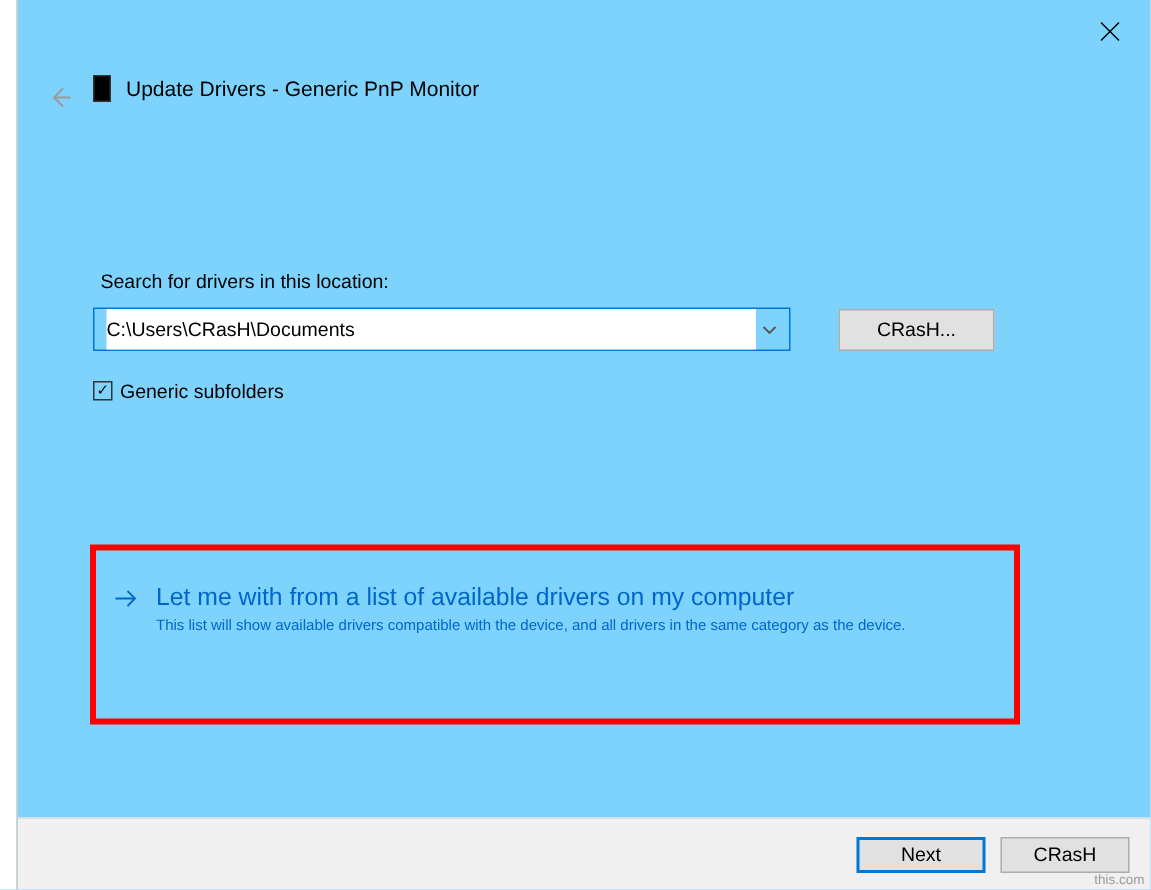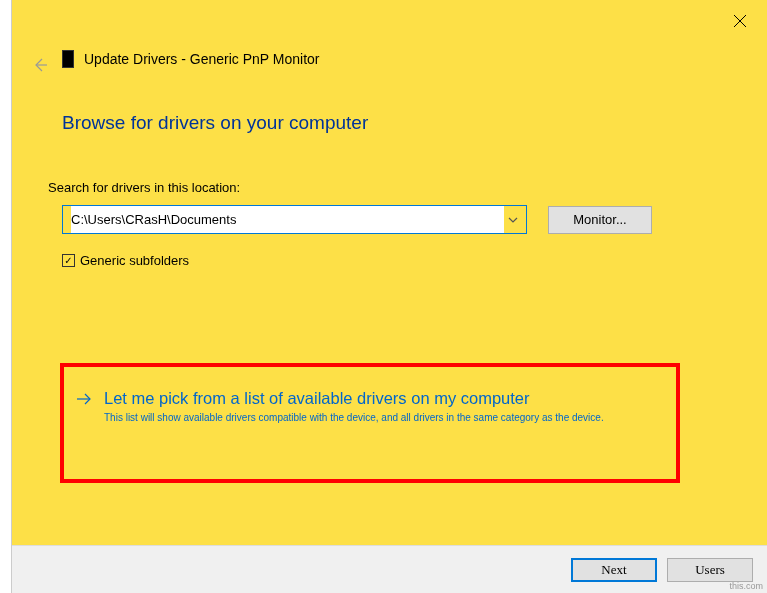--- a/index.html
+++ b/index.html
@@ -12,21 +12,21 @@
       font-size: 13px;
       color: #000;
     }
     .window {
       position: absolute;
       left: 11px;
       top: 0;
       right: 0;
       bottom: 0;
       border-left: 1px solid #ccc;
-      background: #fde047;
+      background: #7dd3fc;
     }
     .close-btn {
       position: absolute;
       top: 14px;
       right: 18px;
       width: 16px;
       height: 16px;
       cursor: pointer;
     }
     .close-btn svg { width: 14px; height: 14px; stroke: #000; stroke-width: 1; }
@@ -59,31 +59,31 @@
     .heading {
       position: absolute;
       left: 50px;
       top: 112px;
       font-size: 19px;
       color: #003399;
       font-weight: 400;
     }
     .search-label {
       position: absolute;
-      left: 36px;
+      left: 55px;
       top: 180px;
       font-size: 13px;
       text-align: right;
     }
     .path-row {
       position: absolute;
       left: 50px;
       top: 205px;
       display: flex;
-      gap: 21px;
+      gap: 32px;
       align-items: center;
     }
     .path-input {
       width: 465px;
       height: 29px;
       border: 1px solid #0078d7;
       padding: 0 22px 0 8px;
       font-size: 13px;
       position: relative;
     }
@@ -174,21 +174,21 @@
       display: flex;
       justify-content: flex-end;
       align-items: center;
       gap: 10px;
       padding-right: 14px;
     }
     .footer button {
       width: 86px;
       height: 24px;
       font-size: 13px;
-      font-family: Liberation Serif, serif;
+      font-family: Liberation Sans, sans-serif;
       background: #e1e1e1;
       border: 1px solid #adadad;
       cursor: pointer;
     }
     .footer button.primary {
       border: 2px solid #0078d7;
       background: #e1e1e1;
     }
     .watermark {
       position: absolute;
@@ -216,58 +216,57 @@
         <polyline points="10,2 4,8 10,14"></polyline>
         <line x1="4" y1="8" x2="15" y2="8"></line>
       </svg>
   </div>
 
   <div class="title-row">
     <span class="monitor-icon"></span>
     <span class="title-text">Update Drivers - Generic PnP Monitor</span>
   </div>
 
-  <div class="heading">Browse for drivers on your computer</div>
 
   <div class="search-label">Search for drivers in this location:</div>
 
   <div class="path-row">
     <div class="path-input">
       <input type="text" value="C:\Users\CRasH\Documents" style="">
       <span class="path-chevron">
         <svg viewBox="0 0 10 10">
             <polyline points="1,3 5,7 9,3"></polyline>
           </svg>
       </span>
     </div>
-    <button class="browse-btn">Monitor...</button>
+    <button class="browse-btn">CRasH...</button>
   </div>
 
   <div class="subfolders-row">
     <span class="checkbox">
       <span>✓</span>
     </span>
     <span>Generic subfolders</span>
   </div>
 
   <div class="highlight-box">
     <div class="pick-row">
       <span class="arrow-right">
         <svg viewBox="0 0 16 16">
             <line x1="1" y1="8" x2="14" y2="8"></line>
             <polyline points="9,3 14,8 9,13"></polyline>
           </svg>
       </span>
       <div class="pick-content">
-        <div class="pick-title">Let me pick from a list of available drivers on my computer</div>
+        <div class="pick-title">Let me with from a list of available drivers on my computer</div>
         <div class="pick-desc">This list will show available drivers compatible with the device, and all drivers in the same category as the device.</div>
       </div>
     </div>
   </div>
 
   <div class="footer">
     <button class="primary">Next</button>
-    <button>Users</button>
+    <button>CRasH</button>
   </div>
 
 </div>
 
 <div class="watermark">this.com</div>
 
 </body></html>

